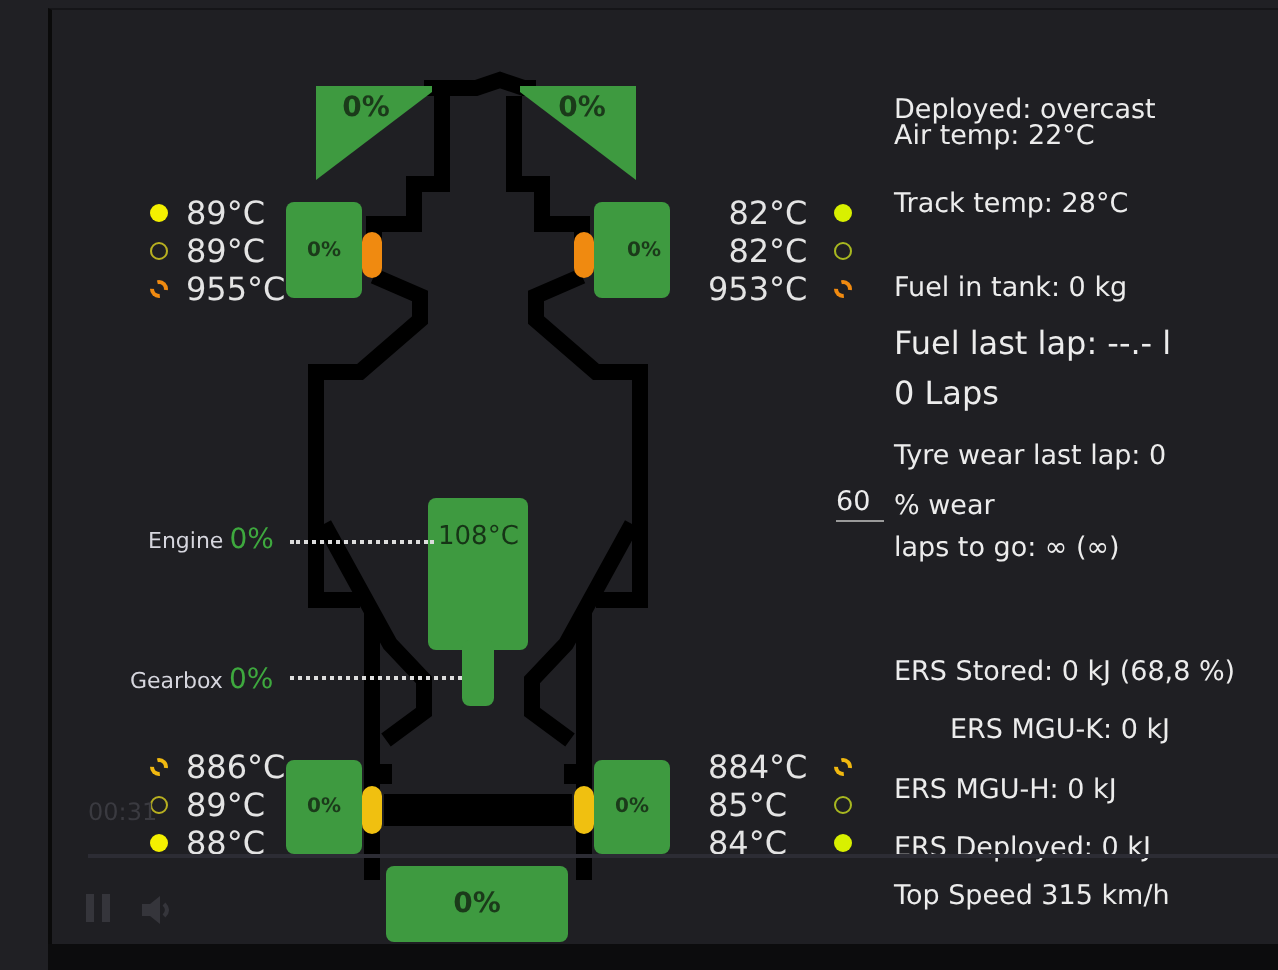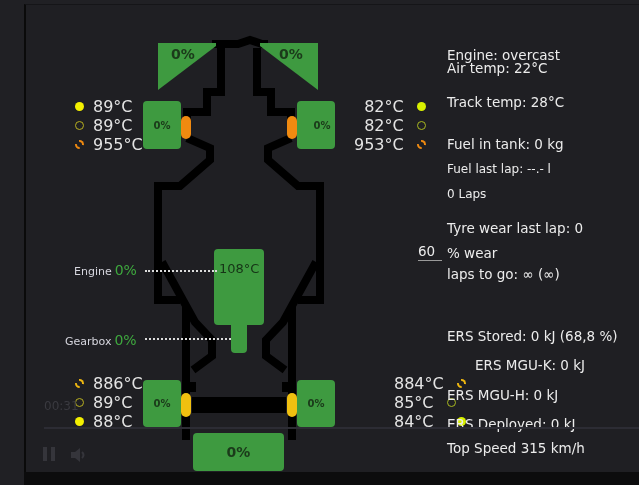--- a/index.html
+++ b/index.html
@@ -25,21 +25,21 @@
     .temps { position: absolute; font-size: 16px; color: #e4e4e4; line-height: 19px; }
     .temps .row { display: flex; align-items: center; height: 19px; }
     .dot { width: 9px; height: 9px; border-radius: 50%; display: inline-block; }
     .dot.fill-yellow { background: #f4f000; }
     .dot.fill-lime { background: #d8f000; }
     .dot.ring { background: transparent; border: 1.5px solid #b8b020; width: 7px; height: 7px; }
     .dot.ring-lime { border-color: #a8b820; }
     .dot.core-orange { background: transparent; border: 2.5px dashed #f08a10; width: 5px; height: 5px; }
     .dot.core-yellow { border-color: #f0b810; }
     .info { position: absolute; left: 447px; font-size: 13.5px; color: #ececec; white-space: nowrap; }
-    .info.small { font-size: 12px; }
+    .info.small { font-size: 16px; }
     .part-label { position: absolute; font-size: 11px; color: #d6d6de; }
     .part-val { color: #3ea83e; font-size: 14px; margin-left: 3px; }
     .dash { position: absolute; border-top: 2px dotted #dcdcdc; height: 0; }
     .wear-input {
       position: absolute; left: 418px; top: 243px; width: 24px;
       font-size: 13.5px; color: #ececec; background: transparent; border: none;
       border-bottom: 1px solid #9a9a9a; padding: 0 0 1px 0; font-family: inherit; outline: none;
     }
     .ghost { position: absolute; color: #3a3a40; font-size: 12px; }
     .ghost-line { position: absolute; left: 44px; top: 427px; width: 595px; height: 2px; background: #2c2c34; }
@@ -148,36 +148,36 @@
   <div class="row">
       <span class="dot ring"></span>
       <span style="margin-left:9px">89°C</span>
     </div>
   <div class="row">
       <span class="dot fill-yellow"></span>
       <span style="margin-left:9px">88°C</span>
     </div>
 </div>
 
-<div class="temps" style="left:354px; top:374px;margin-left:40px;">
+<div class="temps" style="left:354px; top:374px;">
   <div class="row" style="justify-content:flex-end;">
       <span>884°C</span>
       <span class="dot core-orange core-yellow" style="margin-left:13px"></span>
     </div>
-  <div class="row" style="justify-content:flex-start;">
+  <div class="row" style="justify-content:space-between;">
       <span>85°C</span>
       <span class="dot ring ring-lime" style="margin-left:13px"></span>
     </div>
   <div class="row" style="justify-content:space-between;">
       <span>84°C</span>
       <span class="dot fill-lime" style="margin-left:13px"></span>
     </div>
 </div>
 
-<div class="info" style="top:47px;">Engine: overcast</div>
+<div class="info" style="top:47px;">Deployed: overcast</div>
 <div class="info" style="top:60px;">Air temp: 22°C</div>
 <div class="info" style="top:94px;">Track temp: 28°C</div>
 <div class="info" style="top:136px;">Fuel in tank: 0 kg</div>
 <div class="info small" style="top:162px;">Fuel last lap: --.- l</div>
 <div class="info small" style="top:187px;">0 Laps</div>
 <div class="info" style="top:220px;">Tyre wear last lap: 0</div>
 <input class="wear-input" type="text" value="60" style="">
 <div class="info" style="top:245px;">% wear</div>
 <div class="info" style="top:266px;">laps to go: ∞ (∞)</div>
 <div class="info" style="top:328px;">ERS Stored: 0 kJ (68,8 %)</div>

